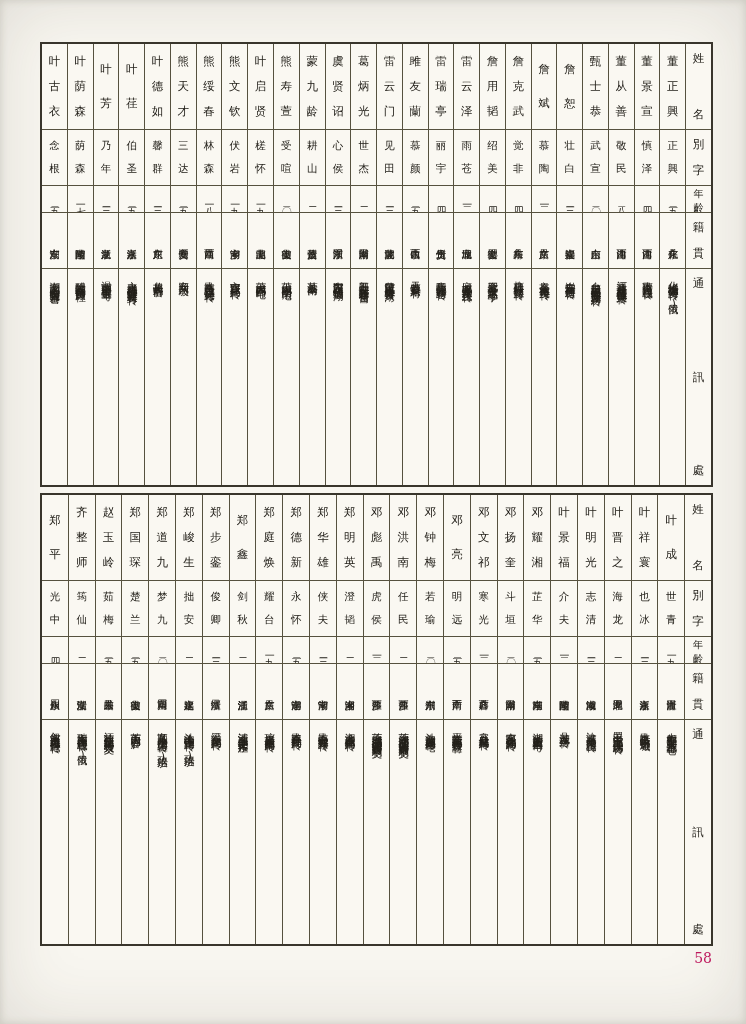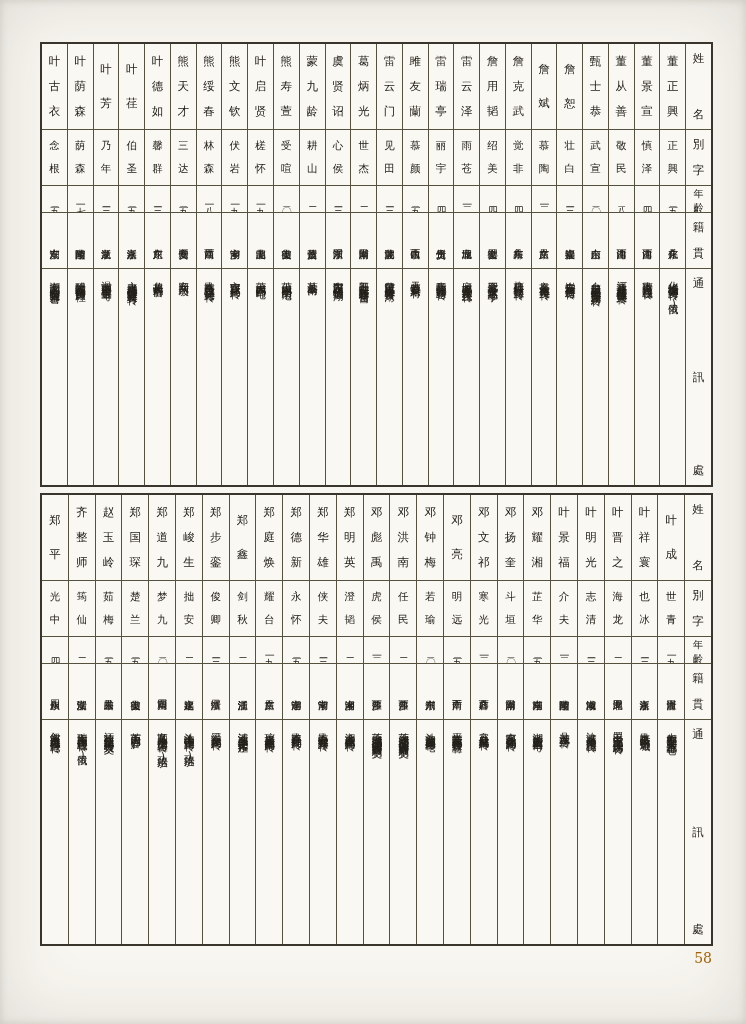--- a/index.html
+++ b/index.html
@@ -62,21 +62,21 @@
     font-size: 11.5px;
   }
   .cell-zi .vjust { font-size: 10.5px; }
   .hdr .vjust { justify-content: space-between; padding: 7px 0; font-size: 11.5px; }
   .hdr .cell-age .vjust { padding: 1px 0; font-size: 10px; }
   .hdr .cell-addr { padding-top: 0; }
 
   .pagenum {
     position: absolute; right: 34px; bottom: 58px;
     font-family: "DejaVu Serif", "Liberation Serif", serif;
-    font-size: 14px; color: #a16207;
+    font-size: 14px; color: #be185d;
   }
 </style>
 </head>
 <body>
 
 <div class="page">
   <div class="tables">
     <section class="section top" id="section-0">
         <div class="col hdr">
           <div class="cell cell-name">

